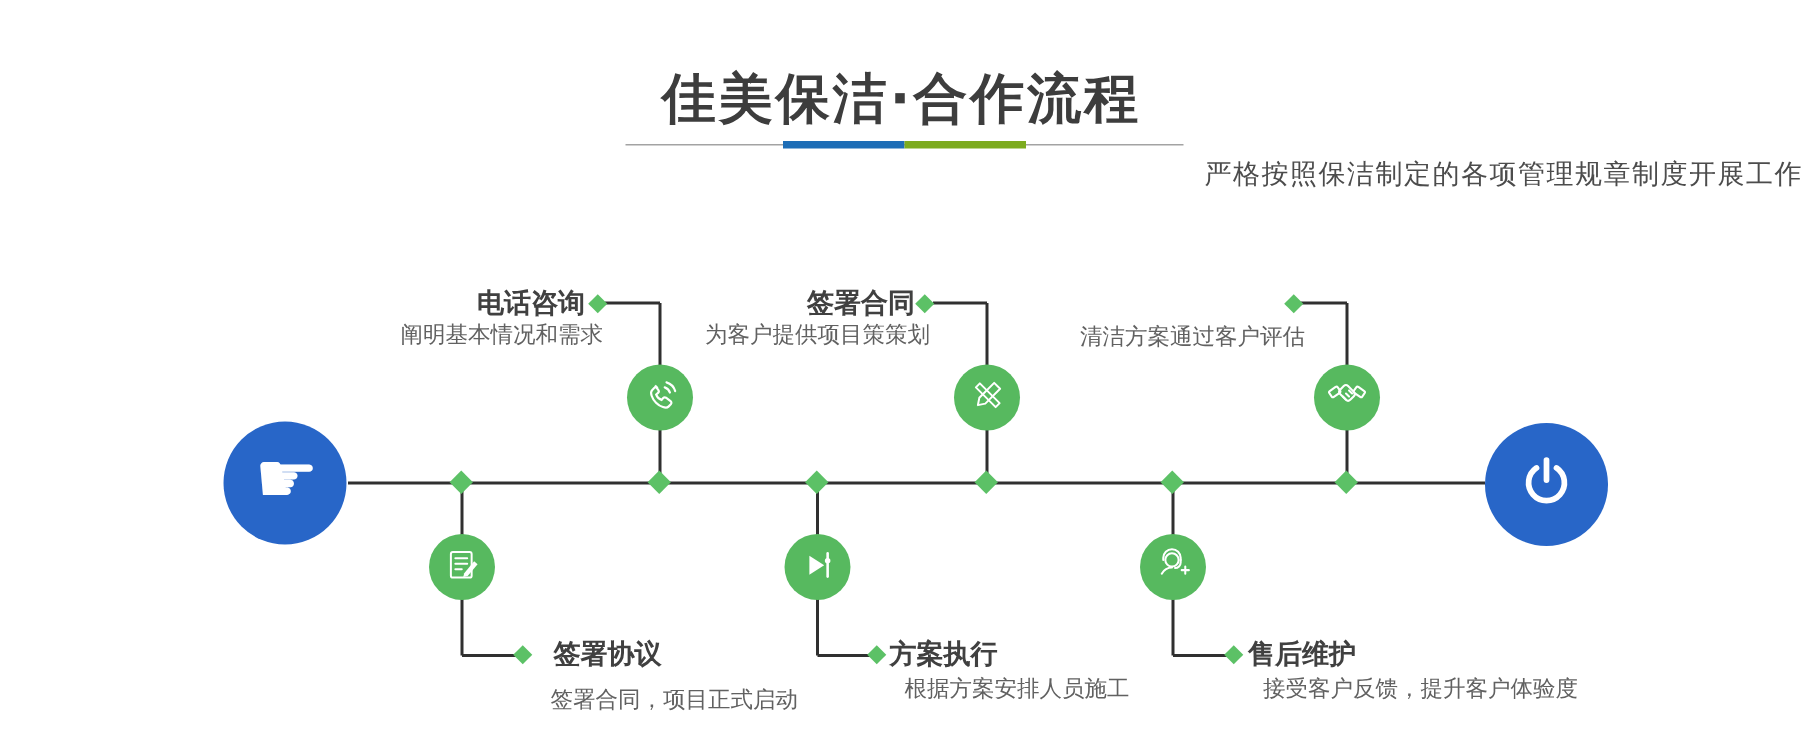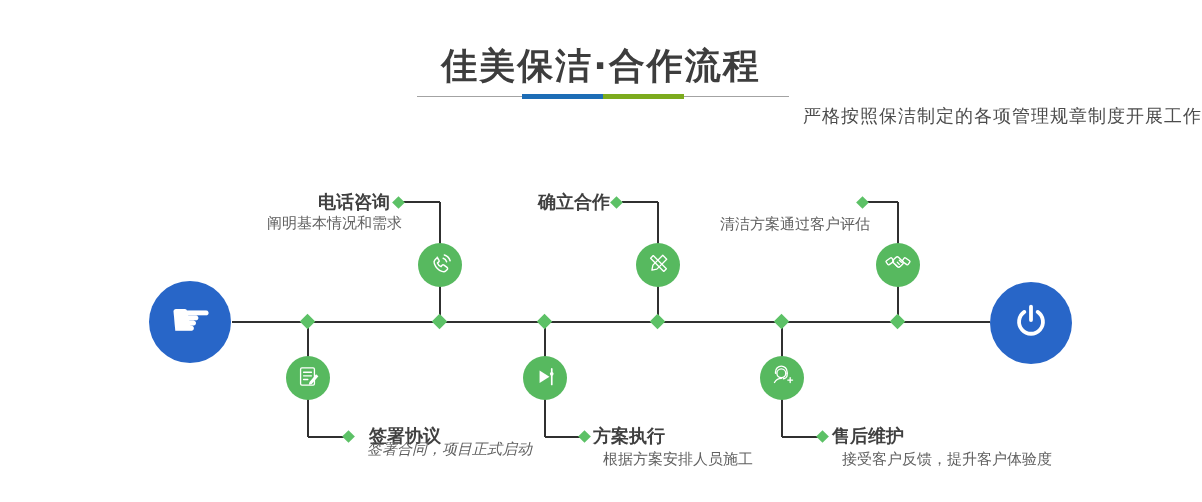--- a/index.html
+++ b/index.html
@@ -151,26 +151,27 @@
           <path d="M11 31.5c2.3-4 6-6 10-6"></path>
           <path d="M30.5 28h7M34 24.5v7"></path>
         </g>
       </svg>
     </span>
   </div>
 
   <div class="step-title ta-r" style="left:240px;top:190px;width:150px;">电话咨询</div>
   <div class="step-desc" style="left:257px;top:214px;">阐明基本情况和需求</div>
 
-  <div class="step-title ta-r" style="left:460px;top:190px;width:150px;">确立合作</div>
+  <div class="step-title ta-r" style="left:460px;top:190px;width:150px;">签署合同</div>
+  <div class="step-desc" style="left:460px;top:214px;">为客户提供项目策策划</div>
 
   <div class="step-desc" style="left:710px;top:215px;">清洁方案通过客户评估</div>
 
   <div class="step-title" style="left:357px;top:424px;margin-left:12px;">签署协议</div>
-  <div class="step-desc" style="left:357px;top:440px;font-style:italic;">签署合同，项目正式启动</div>
+  <div class="step-desc" style="left:357px;top:457px;">签署合同，项目正式启动</div>
 
   <div class="step-title" style="left:593px;top:424px;">方案执行</div>
   <div class="step-desc" style="left:593px;top:450px;">根据方案安排人员施工</div>
 
   <div class="step-title" style="left:832px;top:424px;">售后维护</div>
   <div class="step-desc" style="left:832px;top:450px;">接受客户反馈，提升客户体验度</div>
 
 </div>
 
 </body></html>

